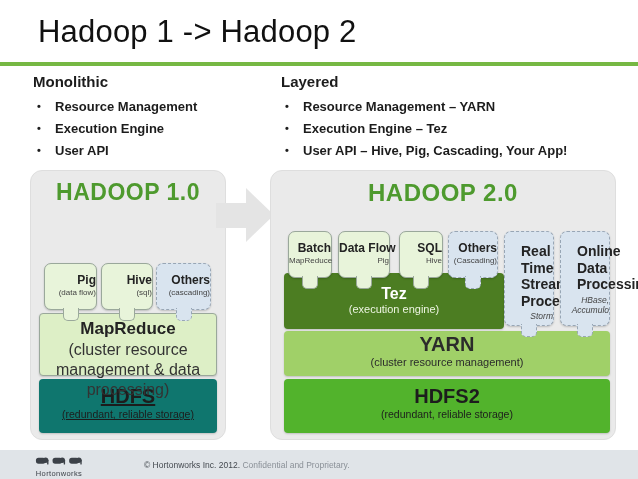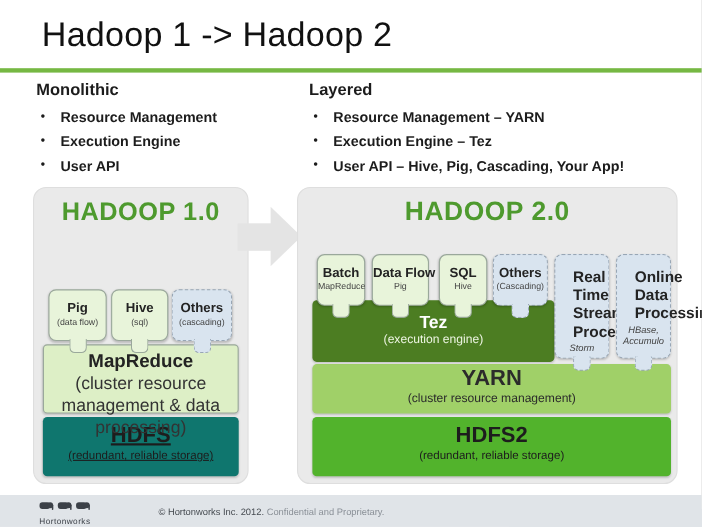--- a/index.html
+++ b/index.html
@@ -85,21 +85,21 @@
 
   .yarn { left: 13px; top: 160px; width: 326px; height: 45px;
     background: #a0d068; z-index: 1; }
   .yarn .layer-title { font-size: 20px; color: #2b2b2b; padding-top: 2px; }
   .yarn .layer-sub { font-size: 11px; color: #2b2b2b; }
 
   .hdfs2 { left: 13px; top: 208px; width: 326px; height: 54px; background: #52b32c; }
 
   
   .app {
-    position: absolute; text-align: center; border-radius: 7px; z-index: 3;
+    position: absolute; text-align: right; border-radius: 7px; z-index: 3;
     box-shadow: 0 1px 2px rgba(0,0,0,0.2);
   }
   .green-box { background: #e8f4da; border: 1px solid #9aa89b; }
   .blue-box  { background: #d9e4ef; border: 1px dashed #98a6b5; }
   .app .tab {
     position: absolute; left: 50%; transform: translateX(-50%);
     top: calc(100% - 1px); width: 16px; height: 13px;
     border-radius: 0 0 5px 5px; z-index: 3;
   }
   .green-box .tab { background: #e8f4da; border: 1px solid #9aa89b; border-top: none; }

